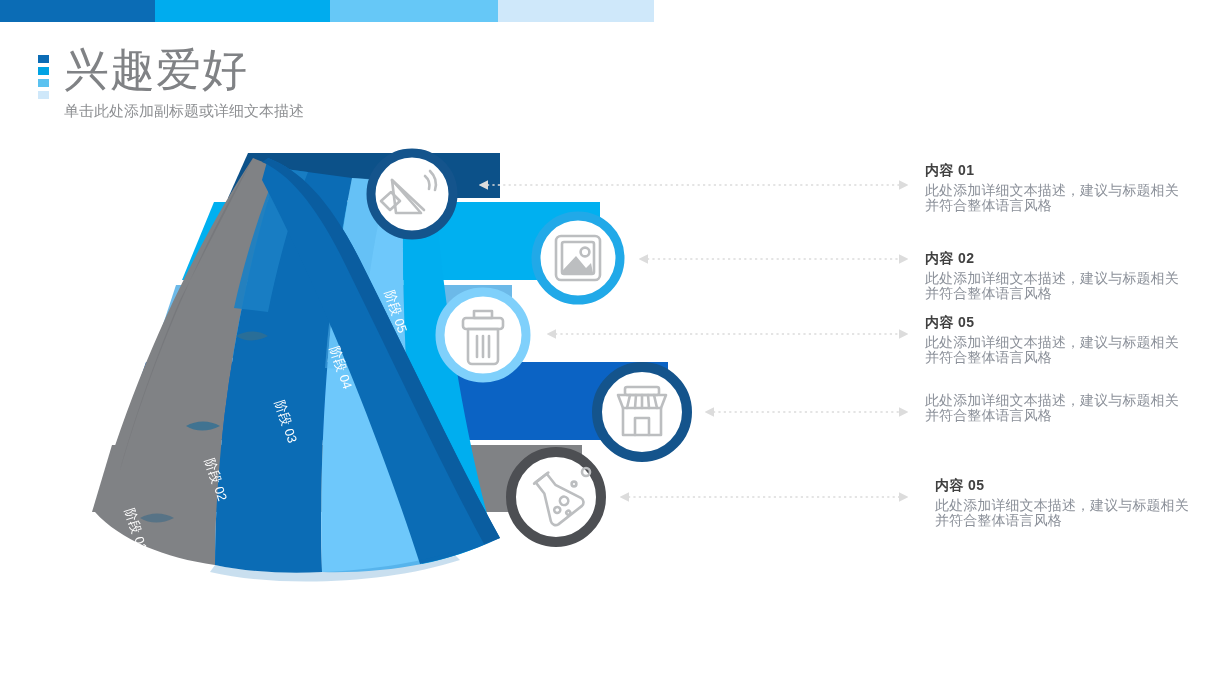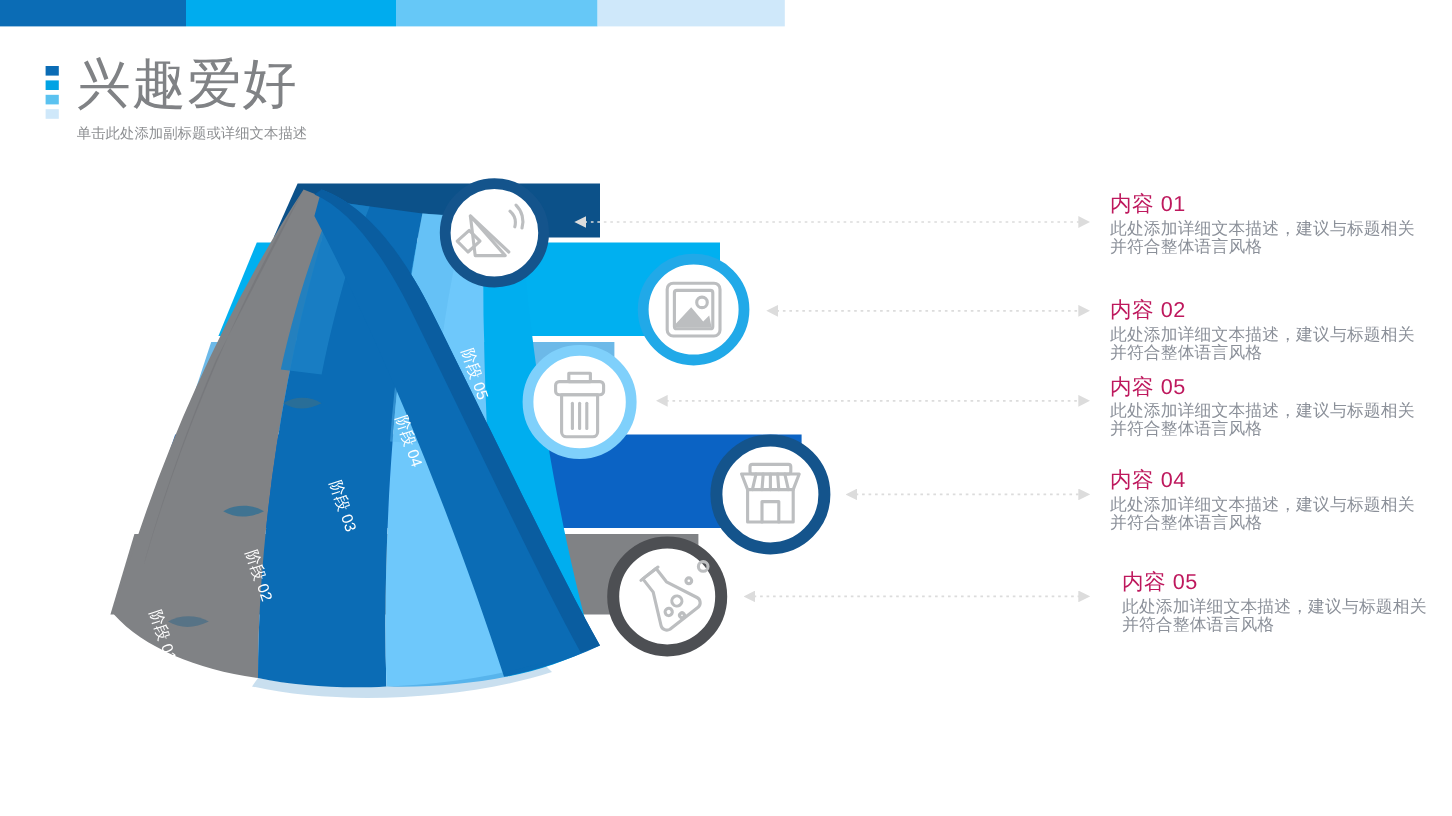--- a/index.html
+++ b/index.html
@@ -17,33 +17,33 @@
   
   .title-deco{position:absolute;left:38px;top:55px;width:11px;}
   .title-deco i{display:block;width:11px;height:8px;margin-bottom:4px;}
 
   .title-wrap{position:absolute;left:64px;top:42px;}
   .slide-title{
     font-size:45px;line-height:56px;color:#808285;font-weight:400;
     letter-spacing:1px;white-space:nowrap;
   }
   .slide-sub{
-    font-size:12px;line-height:22px;color:#8d8f92;font-weight:400;
+    font-size:15px;line-height:22px;color:#8d8f92;font-weight:400;
     margin-top:2px;white-space:nowrap;
   }
 
   
   .stage{position:absolute;left:0;top:140px;width:930px;height:470px;}
   .stage svg{display:block;}
 
   
   .info-col{position:absolute;left:925px;top:160px;width:260px;}
   .info-item{position:absolute;left:0;width:250px;}
   .info-title{
-    font-size:18px;font-weight:normal;color:#be185d;line-height:20px;
+    font-size:14px;font-weight:bold;color:#404040;line-height:20px;
     letter-spacing:.4px;white-space:nowrap;
   }
   .info-body{
     font-size:14px;color:#8b9099;line-height:15px;margin-top:3px;
     letter-spacing:.1px;
   }
   .info-body span{display:block;white-space:nowrap;}
 </style>
 </head>
 <body>
@@ -236,21 +236,20 @@
 
     <div class="info-item" style="top:152px;">
       <div class="info-title">内容 05</div>
       <div class="info-body">
         <span>此处添加详细文本描述，建议与标题相关</span>
         <span>并符合整体语言风格</span>
       </div>
     </div>
 
     <div class="info-item" style="top:230px;">
-      <div class="info-title">内容 04</div>
       <div class="info-body">
         <span>此处添加详细文本描述，建议与标题相关</span>
         <span>并符合整体语言风格</span>
       </div>
     </div>
 
     <div class="info-item" style="top:315px;margin-left:10px;">
       <div class="info-title">内容 05</div>
       <div class="info-body">
         <span>此处添加详细文本描述，建议与标题相关</span>

